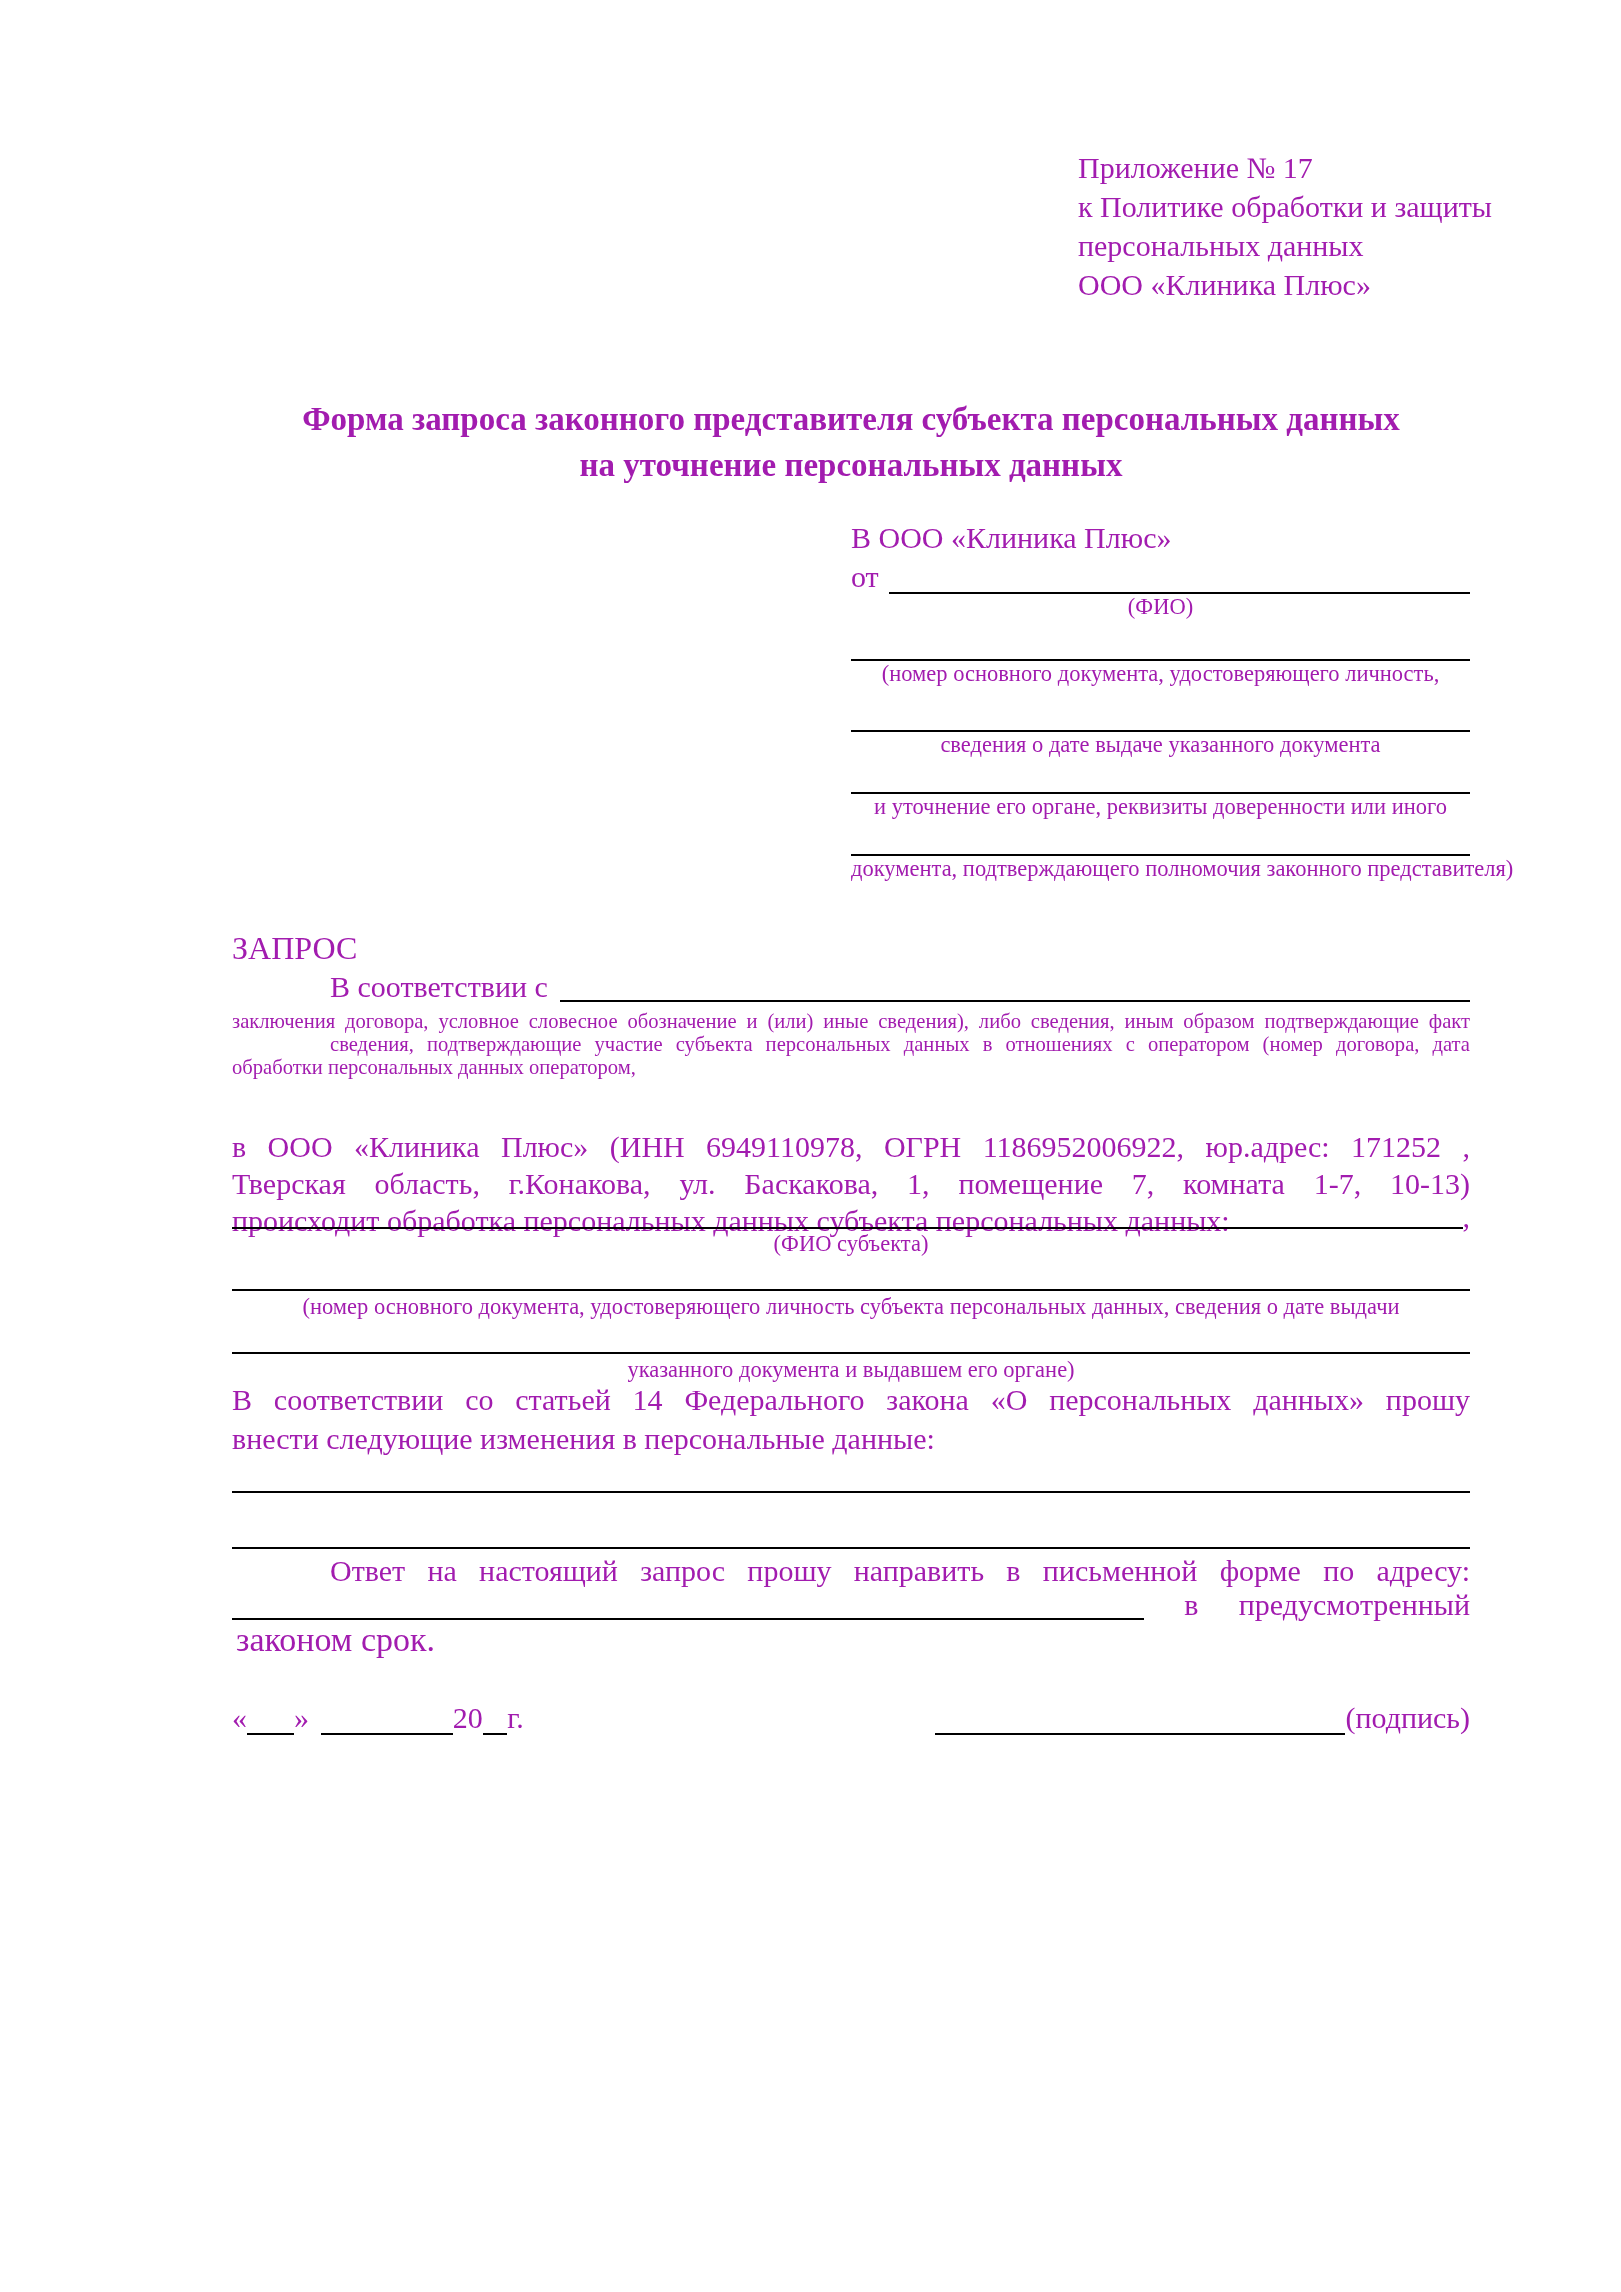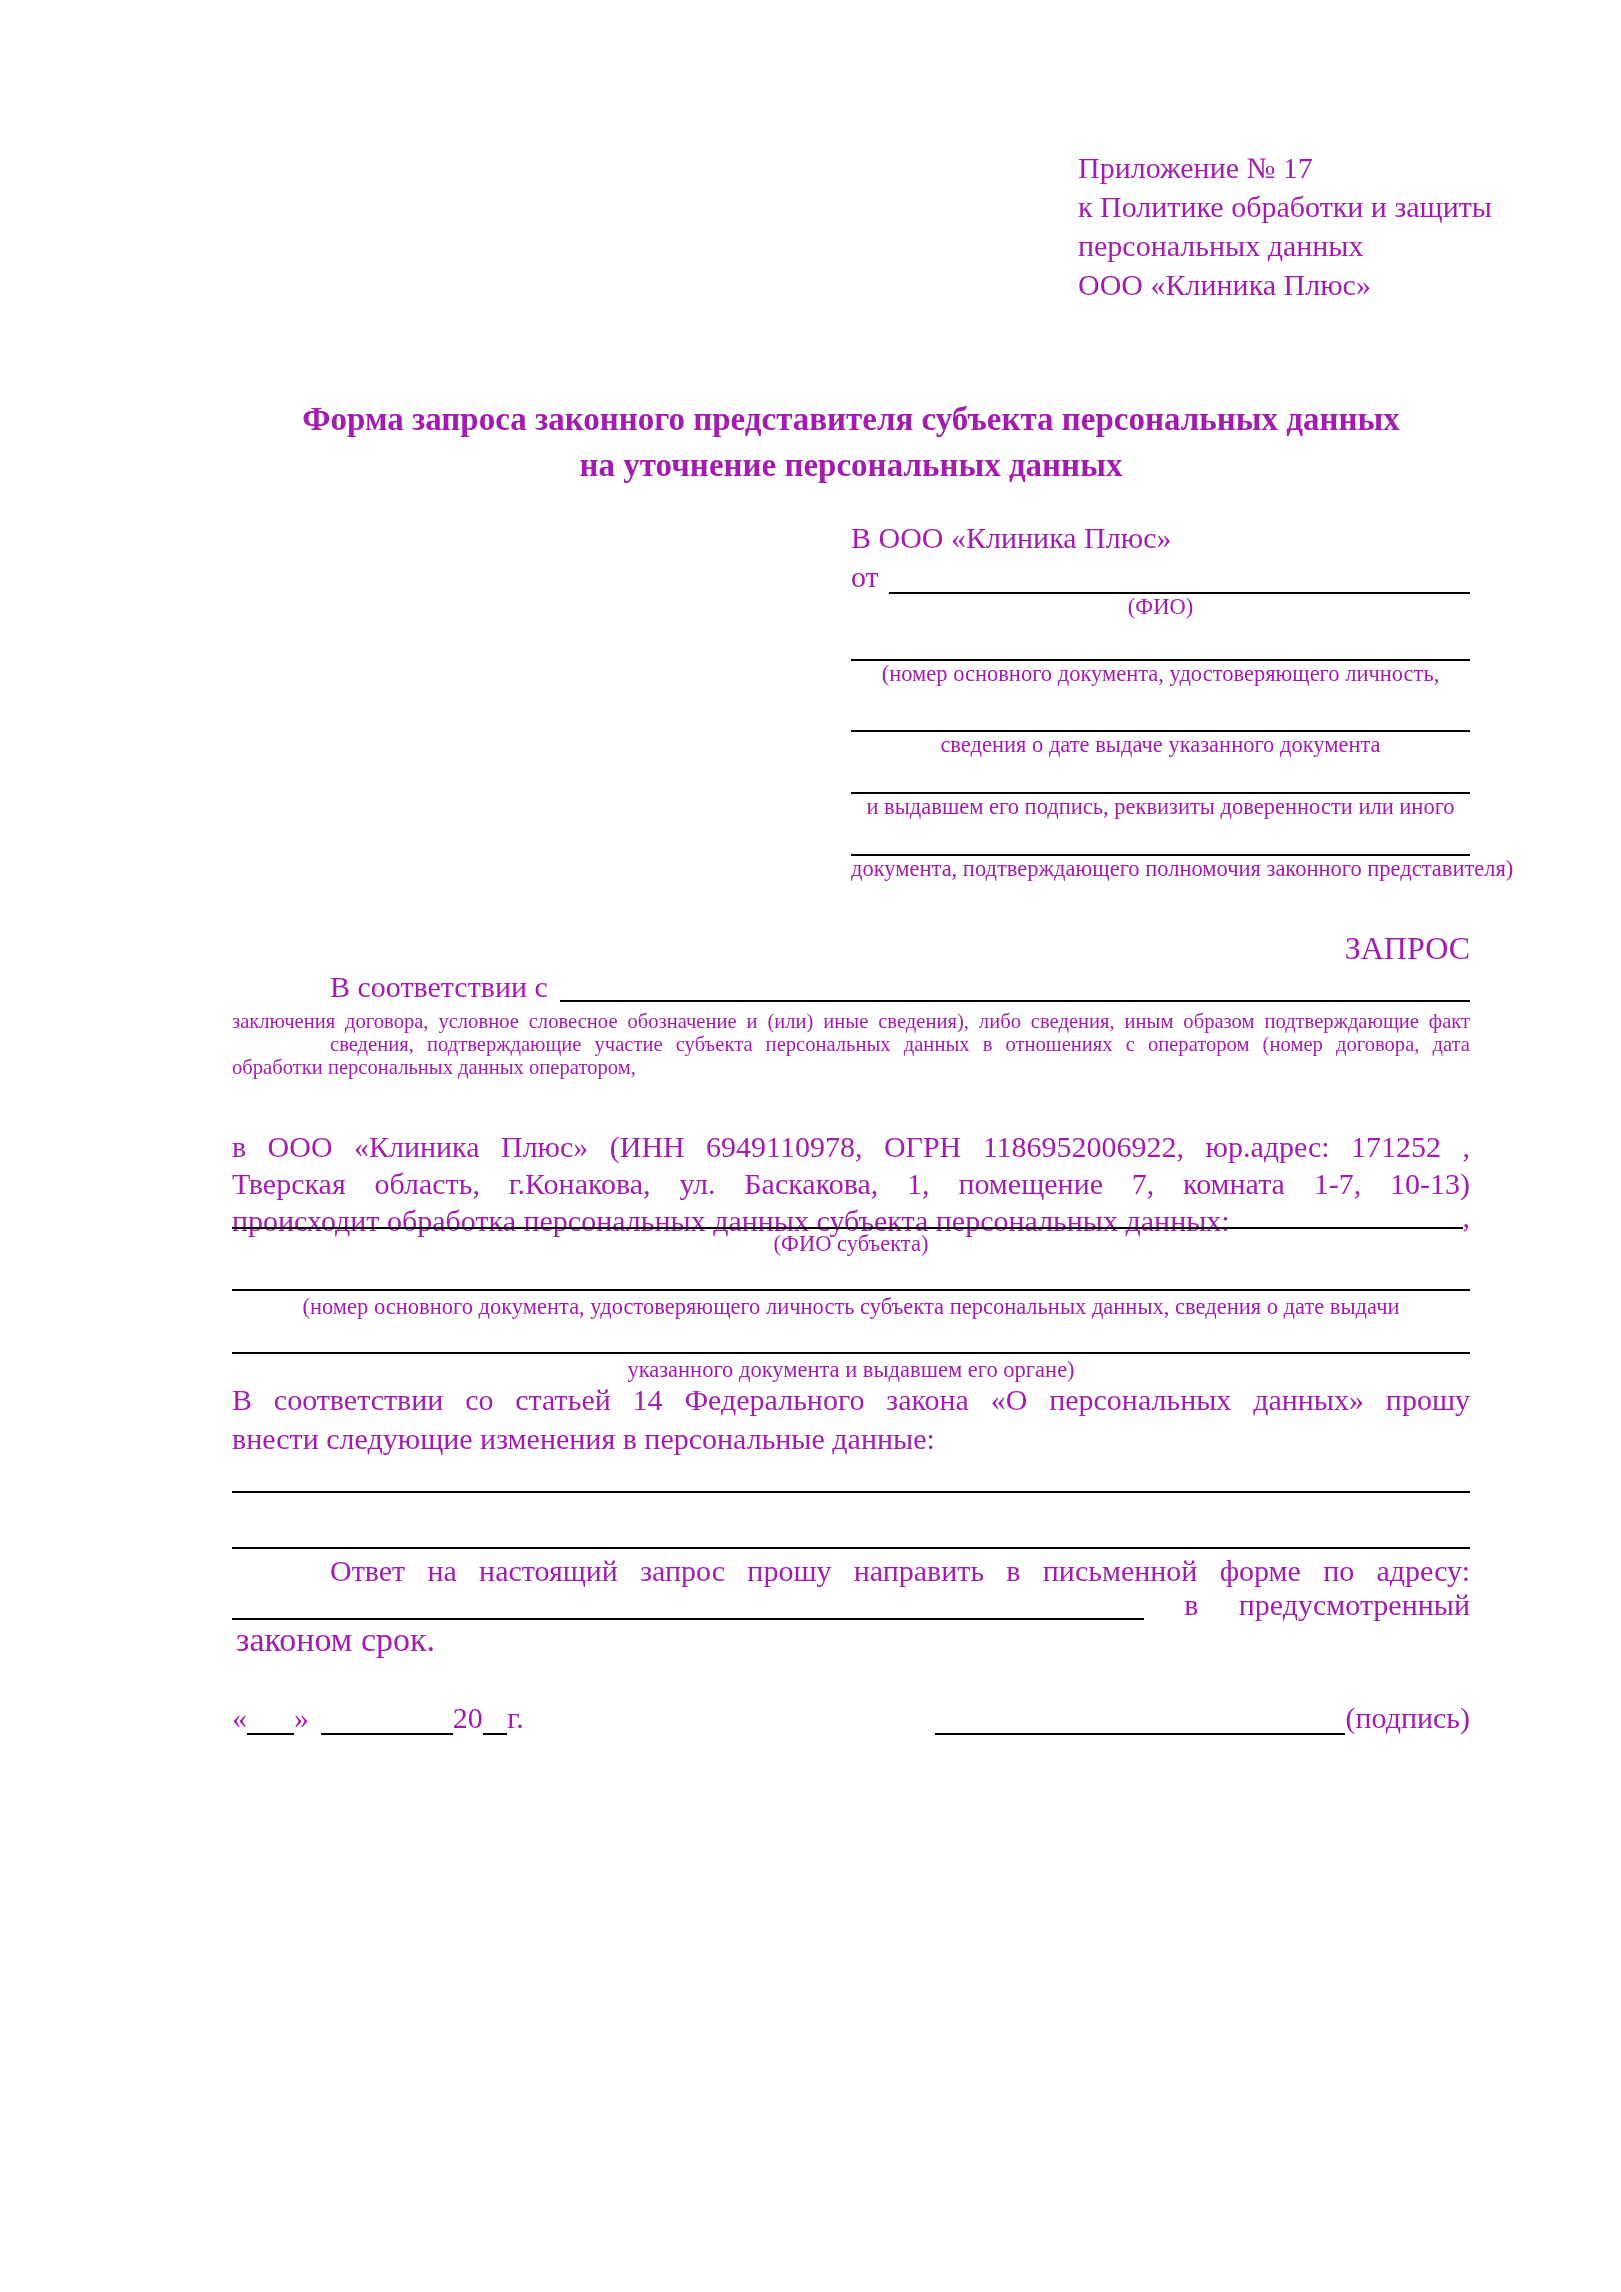--- a/index.html
+++ b/index.html
@@ -23,21 +23,21 @@
   
   .addressee { position:absolute; left:851px; top:518px; width:619px; font-size:30px; line-height:39px; }
   .addr-org  { height:39px;font-family:Liberation Serif, serif; }
   .from-row  { display:flex; height:37px; }
   .from-row .fill { flex:1; margin-left:9.8px; border-bottom:2.9px solid #000; }
   .cap { font-size:22.5px; line-height:25.5px; height:25.5px; text-align:center; white-space:nowrap; }
   .blank { border-bottom:2.9px solid #000; }
   .bh42 { height:41px; } .bh47 { height:46px; } .bh37 { height:36px; } .bh38 { height:37px; }
 
   
-  .zapros { position:absolute; left:232px; top:929px; width:1238px; text-align:right;
+  .zapros { position:absolute; left:232px; top:929px; width:1238px; text-align:left;
             font-size:32px; line-height:39px; }
 
   
   .intro-row { position:absolute; left:232px; top:970px; width:1238px; height:32px;
                display:flex; font-size:30px; }
   .intro-row .intro-label { padding-left:98px; white-space:nowrap; }
   .intro-row .fill { flex:1; margin-left:11.8px; border-bottom:2.9px solid #000; }
 
   
   .footnote { position:absolute; left:232px; top:1010px; width:1238px;
@@ -117,21 +117,21 @@
     <div class="from-row">
       <span>от</span>
       <span class="fill"></span>
     </div>
     <div class="cap">(ФИО)</div>
     <div class="blank bh42"></div>
     <div class="cap">(номер основного документа, удостоверяющего личность,</div>
     <div class="blank bh47"></div>
     <div class="cap">сведения о дате выдаче указанного документа</div>
     <div class="blank bh37"></div>
-    <div class="cap">и выдавшем его подпись, реквизиты доверенности или иного</div>
+    <div class="cap">и уточнение его органе, реквизиты доверенности или иного</div>
     <div class="blank bh38"></div>
     <div class="cap">документа, подтверждающего полномочия законного представителя)</div>
   </div>
 
   <div class="zapros">ЗАПРОС</div>
 
   <div class="intro-row">
     <span class="intro-label">В соответствии с</span>
     <span class="fill"></span>
   </div>

